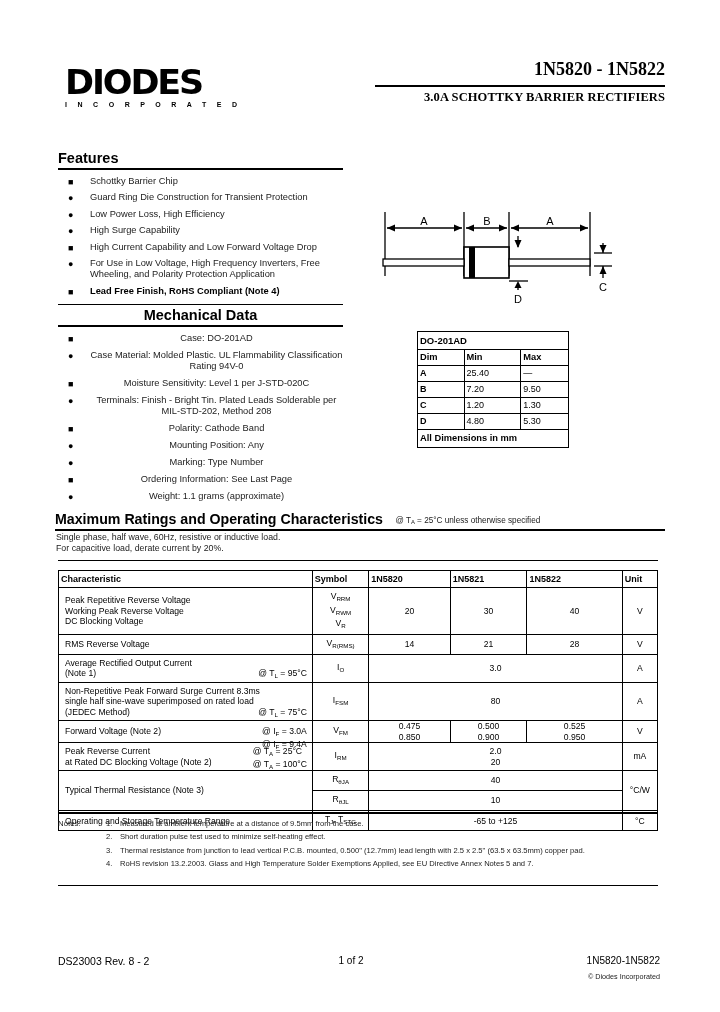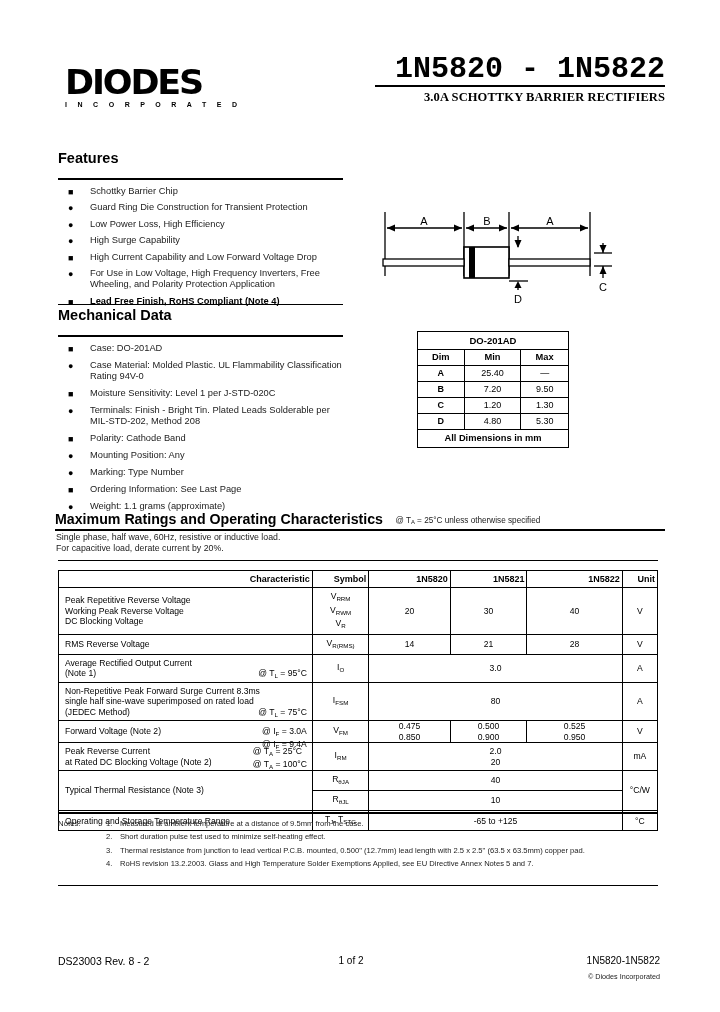--- a/index.html
+++ b/index.html
@@ -53,23 +53,23 @@
     margin-top: 1px;
     color: #000;
   }
   .title-block {
     position: absolute;
     right: 0; top: 0;
     width: 290px;
     text-align: right;
   }
   .part-title {
-    font-family: Liberation Mono, monospace;
-    font-weight: bold;
-    font-size: 30px;
+    font-family: Liberation Serif, serif;
+    font-weight: bold;
+    font-size: 18px;
     line-height: 27px;
     letter-spacing: 0px;
   }
   .title-rule {
     border-bottom: 2.5px solid #000;
     margin: 2px 0 3px 0;
   }
   .part-subtitle {
     font-family: Liberation Serif, serif;
     font-weight: bold;
@@ -78,21 +78,21 @@
   }
 
   
   .section {
     position: absolute;
   }
   .sec-head {
     font-family: "Liberation Sans", sans-serif;
     font-weight: bold;
     font-size: 14.5px;
-    padding-bottom: 12px;
+    padding-bottom: 2px;
   }
   .sec-rule {
     border-bottom: 2.2px solid #000;
   }
 
   
   ul.blist {
     list-style: none;
     margin: 6px 0 0 0;
     padding: 0;
@@ -128,21 +128,21 @@
   
   .dimtable {
     position: absolute;
     left: 417px; top: 331px;
     width: 152px;
     border-collapse: collapse;
     font-size: 9px;
   }
   .dimtable td {
     border: 1px solid #000;
-    text-align: center;
+    text-align: left;
     padding: 2.0px 2px;
     line-height: 11px;
   }
   .dimtable .hdr {
     font-weight: bold;
     font-size: 9.3px;
   }
   .dimtable .dimlbl {
     font-weight: bold;
   }
@@ -192,21 +192,21 @@
     width: 600px;
     border-collapse: collapse;
     font-size: 8.6px;
   }
   table.ratings td {
     border: 1px solid #000;
     padding: 0;
     vertical-align: middle;
   }
   table.ratings .hdr td {
-    text-align: right;
+    text-align: left;
     font-weight: bold;
     font-size: 9.0px;
     padding: 3.2px 2px;
   }
   .c-char   { width: 264px; }
   .c-sym    { width: 53px;  text-align: center; }
   .c-v1     { width: 80px;  text-align: center; }
   .c-v2     { width: 75px;  text-align: center; border-radius: 8px; }
   .c-v3     { width: 95px;  text-align: center; }
   .c-unit   { width: 31px;  text-align: center; }
@@ -333,21 +333,21 @@
         <li><span class="bul">●</span><span>Guard Ring Die Construction for Transient Protection</span></li>
         <li><span class="bul">●</span><span>Low Power Loss, High Efficiency</span></li>
         <li><span class="bul">●</span><span>High Surge Capability</span></li>
         <li><span class="bul">■</span><span>High Current Capability and Low Forward Voltage Drop</span></li>
         <li><span class="bul">●</span><span>For Use in Low Voltage, High Frequency Inverters, Free Wheeling, and Polarity Protection Application</span></li>
         <li class="bold"><span class="bul">■</span><span>Lead Free Finish, RoHS Compliant (Note 4)</span></li>
       </ul>
   </div>
   <div style="position:absolute; left:58px; top:304px; width:285px; border-bottom:1.2px solid #000;"></div>
 
-  <div class="section" style="left:58px; top:307px; width:285px;">
+  <div class="section" style="left:58px; top:307px; width:285px;text-align:center;">
     <div class="sec-head sec-rule">Mechanical Data</div>
     <ul class="blist mech" id="mech-list">
         <li><span class="bul">■</span><span>Case: DO-201AD</span></li>
         <li><span class="bul">●</span><span>Case Material: Molded Plastic.  UL Flammability Classification Rating 94V-0</span></li>
         <li><span class="bul">■</span><span>Moisture Sensitivity:  Level 1 per J-STD-020C</span></li>
         <li><span class="bul">●</span><span>Terminals: Finish - Bright Tin.  Plated Leads Solderable per MIL-STD-202, Method 208</span></li>
         <li><span class="bul">■</span><span>Polarity: Cathode Band</span></li>
         <li><span class="bul">●</span><span>Mounting Position: Any</span></li>
         <li><span class="bul">●</span><span>Marking: Type Number</span></li>
         <li><span class="bul">■</span><span>Ordering Information:  See Last Page</span></li>

